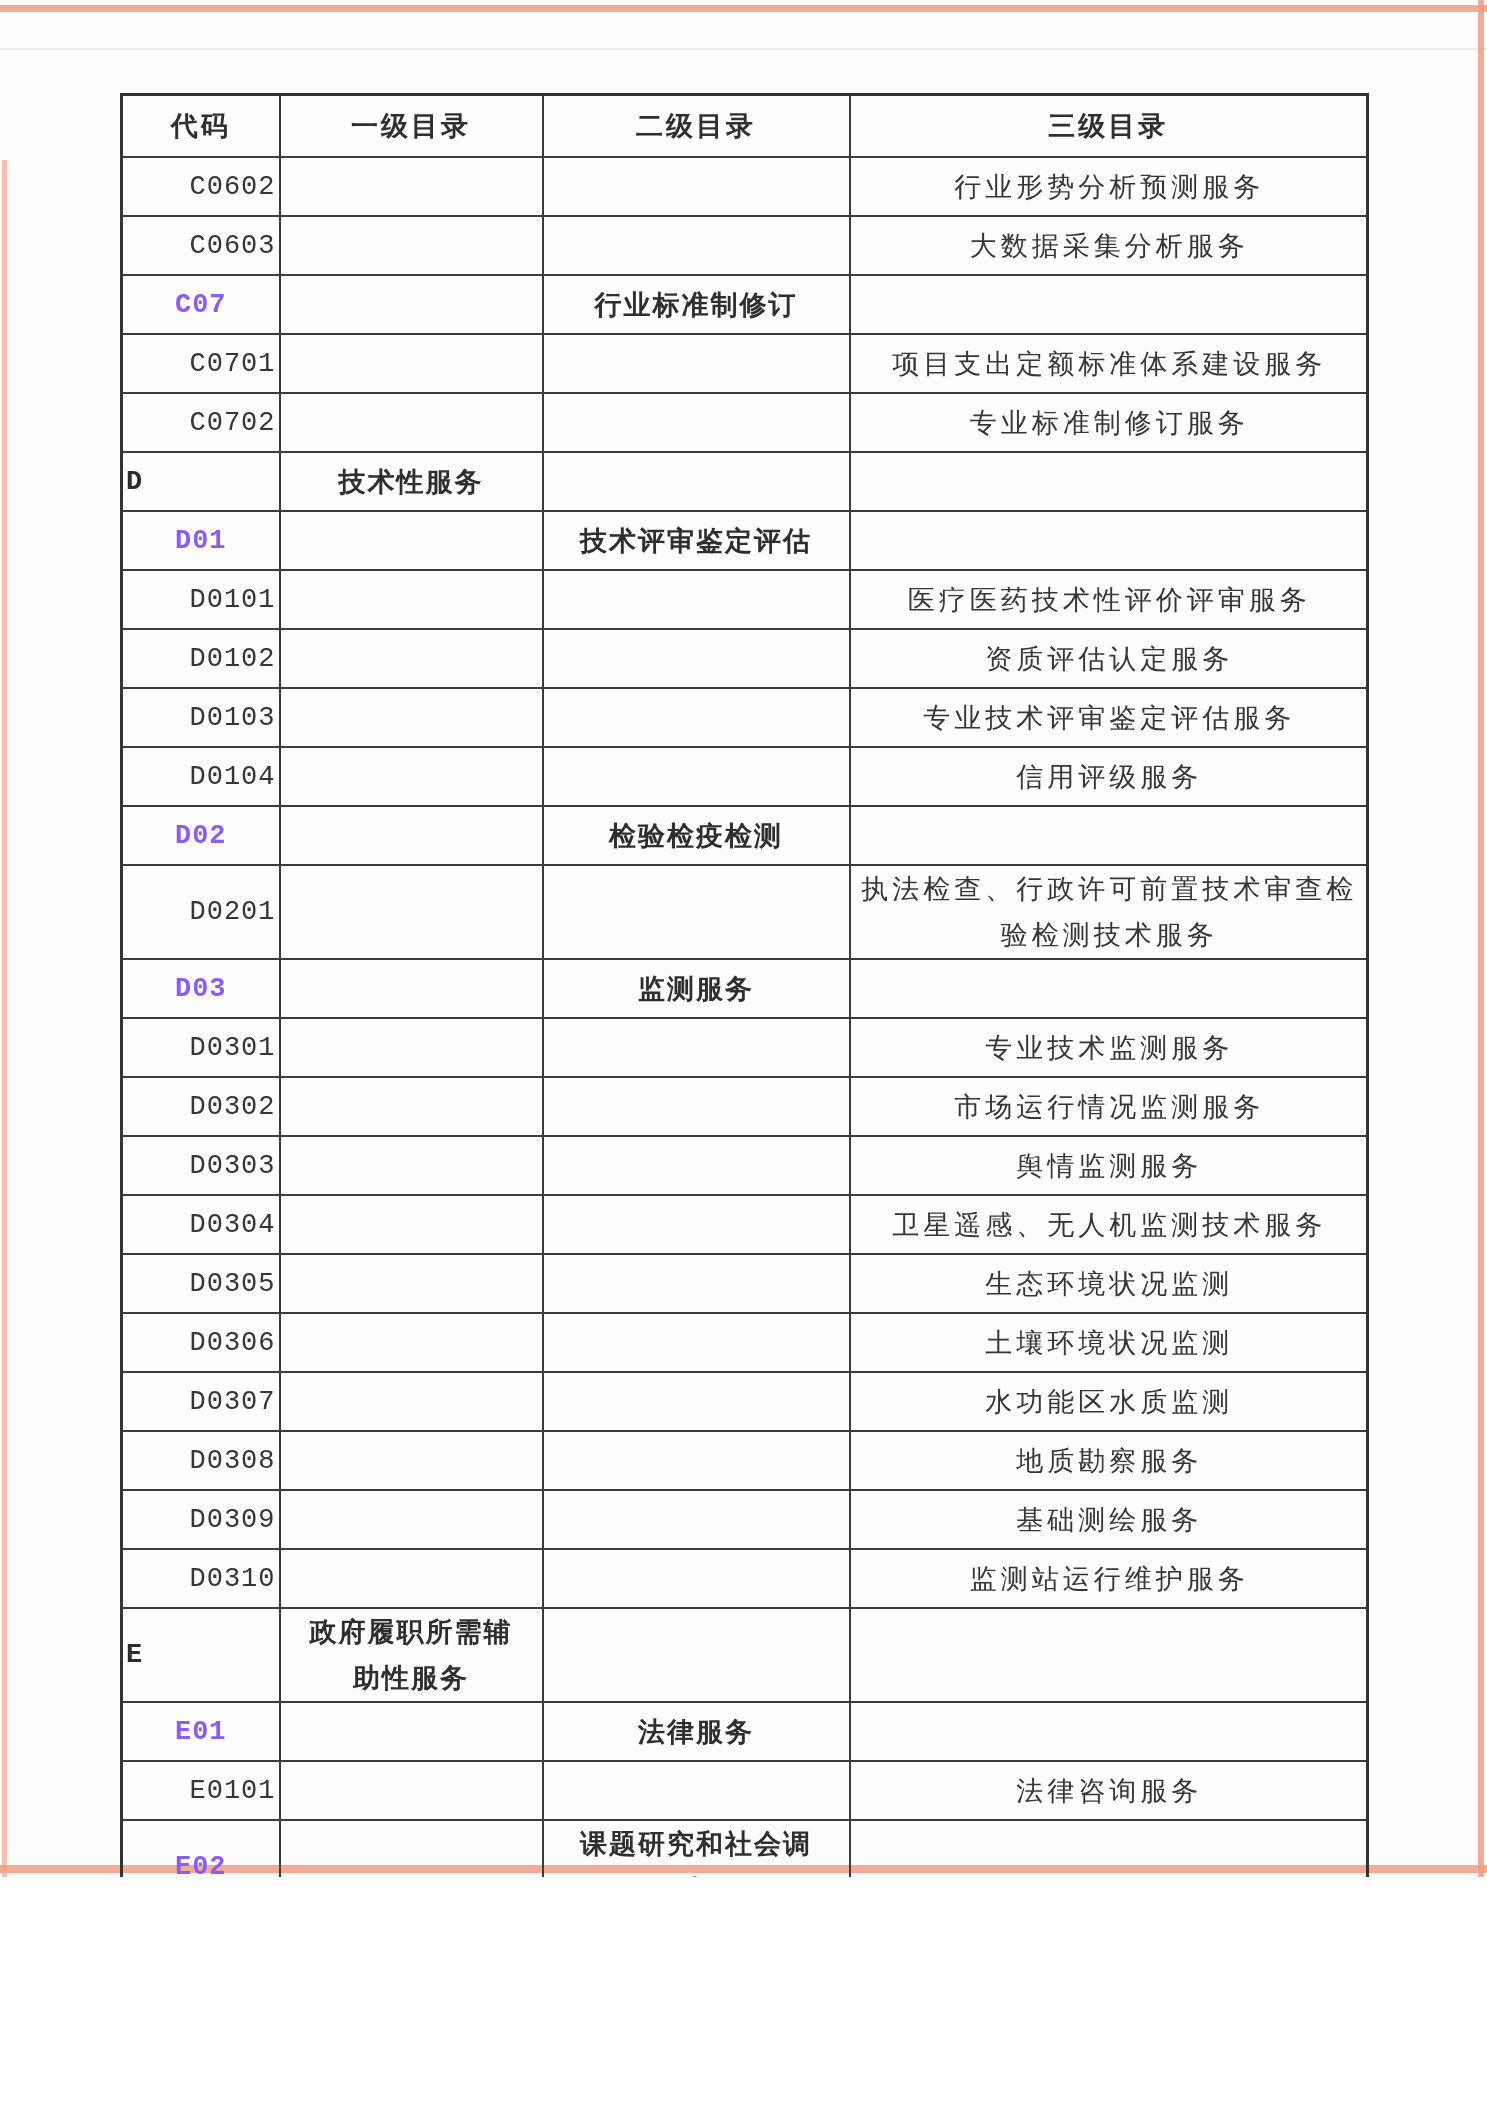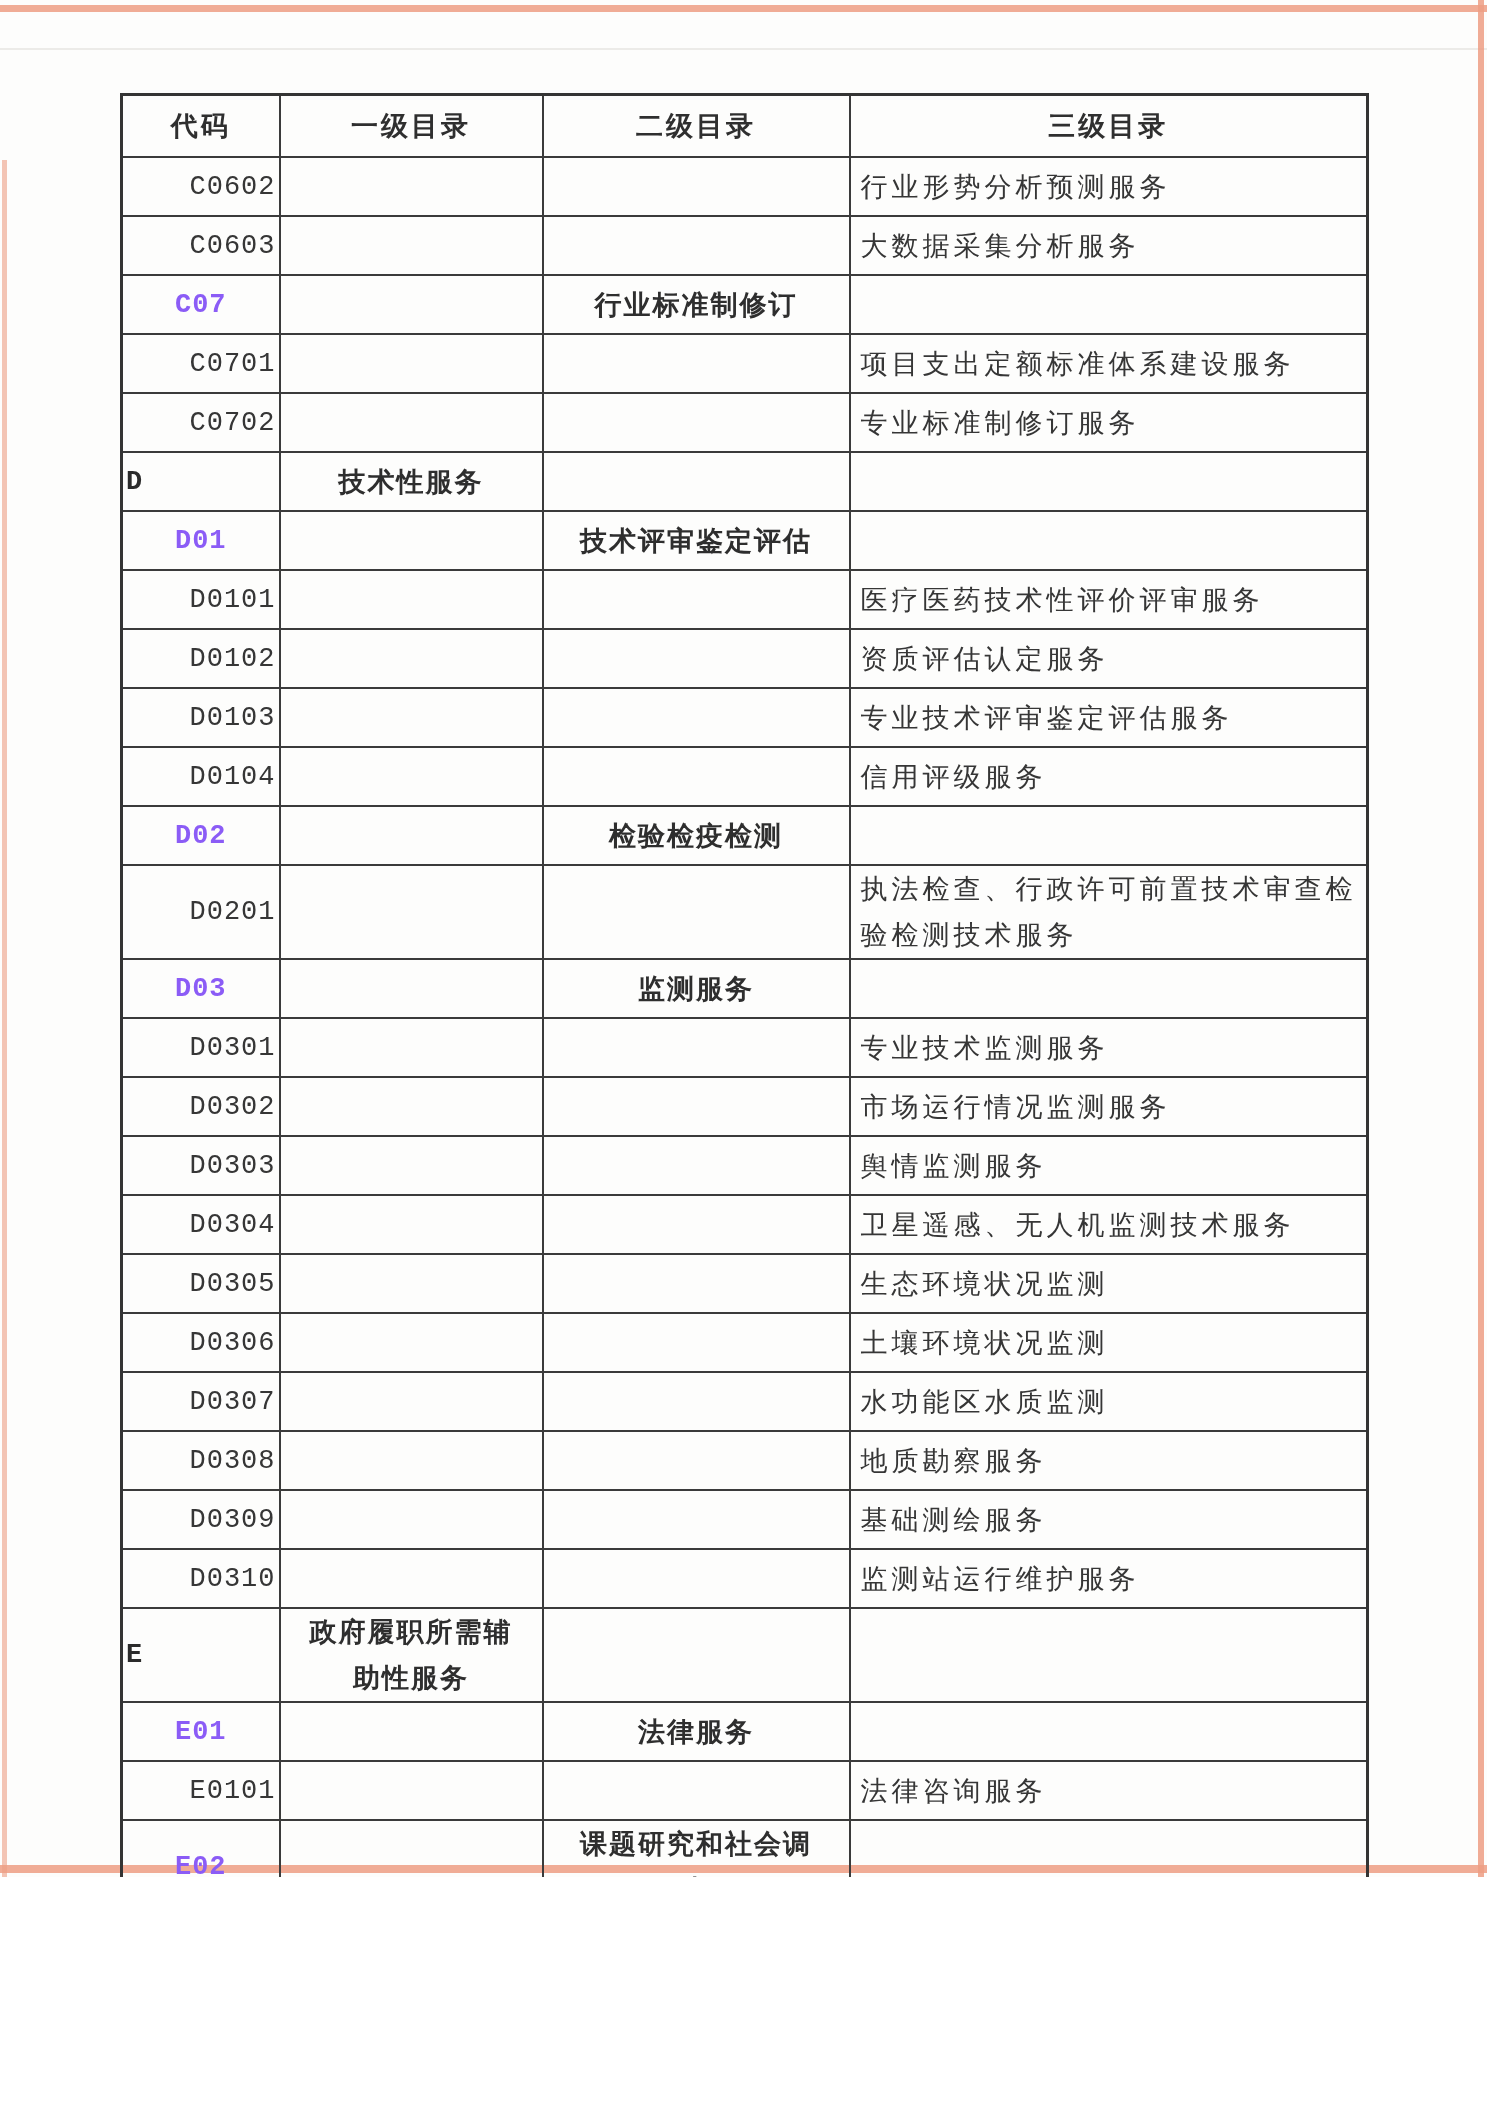--- a/index.html
+++ b/index.html
@@ -40,21 +40,21 @@
     font-family:"Liberation Mono","DejaVu Sans Mono",monospace;
     font-size:25px; letter-spacing:1px; color:#3d3d3d;
   }
   tr.lvl3 td.col-code { text-align:right; padding-right:3px; }
   tr.lvl2 td.col-code { text-align:center; font-weight:bold; color:#8b5cf6; }
   tr.lvl1 td.col-code { text-align:left; padding-left:3px; font-weight:bold; color:#2b2b2b; }
   td.col-level1, td.col-level2 {
     text-align:center; font-weight:bold; color:#2e2e2e; letter-spacing:2px; padding:0 28px;
   }
   td.col-level3 {
-    text-align:left; padding-left:10px; padding-right:8px; letter-spacing:4px;margin-left:28px;
+    text-align:center; padding-left:10px; padding-right:8px; letter-spacing:4px;margin-left:28px;
   }
   .footer {
     position:absolute; top:2008px; left:0; width:100%;
     text-align:center; font-size:20px; color:#4a4a4a; letter-spacing:8px;
   }
 </style>
 </head>
 <body>
 
 <div class="page">

